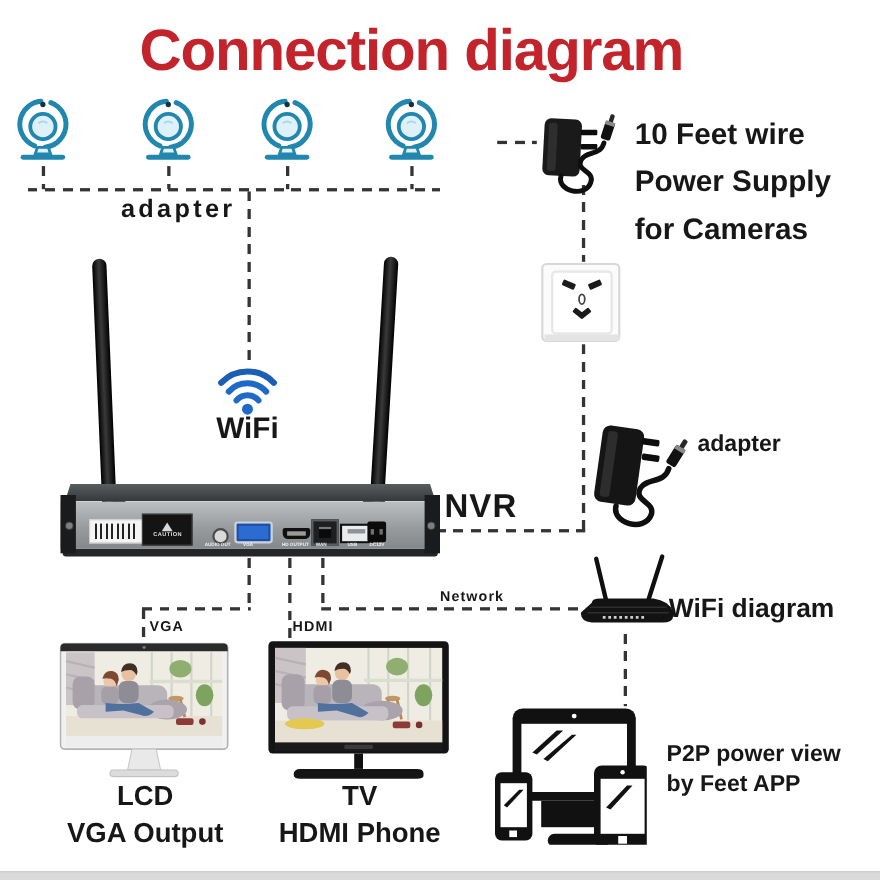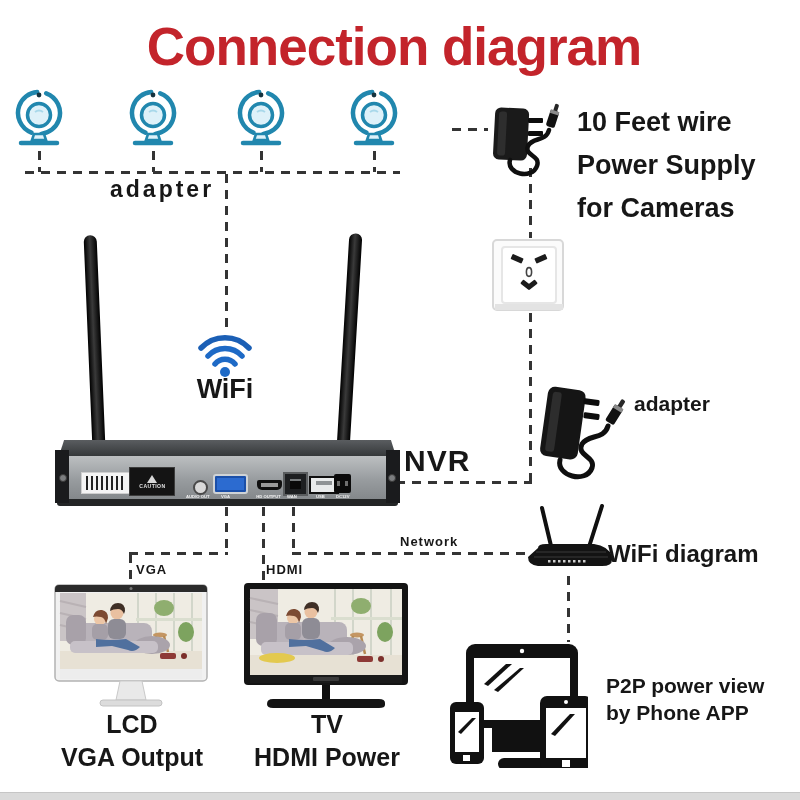--- a/index.html
+++ b/index.html
@@ -1,20 +1,20 @@
 <!DOCTYPE html>
 <html><head>
 <meta charset="utf-8">
 <style>
   html,body{margin:0;padding:0;background:#ffffff;}
   .canvas{position:relative;width:800px;height:800px;background:#ffffff;overflow:hidden;
           font-family:"Liberation Sans", sans-serif;color:#1a1a1a;}
   .abs{position:absolute;}
   .title{left:0;top:16px;width:748px;text-align:center;font-size:53px;font-weight:bold;
-         letter-spacing:-1px;color:#c3242b;margin-left:20px;}
+         letter-spacing:-1px;color:#c3242b;}
   
   .dh{height:3px;background:repeating-linear-gradient(90deg,#343434 0 9px,transparent 9px 16px);}
   .dv{width:3px;background:repeating-linear-gradient(180deg,#343434 0 9px,transparent 9px 16px);}
   .lbl{font-weight:bold;color:#171717;}
   .lbl-camera{left:110px;top:176px;font-size:23px;letter-spacing:3px;}
   .lbl-wifi{left:192px;top:374px;width:66px;text-align:center;font-size:27px;}
   .lbl-nvr{left:404px;top:444px;font-size:30px;letter-spacing:1px;}
   .lbl-psu{left:577px;font-size:27px;}
   .lbl-nvrpow{left:634px;top:390px;font-size:21px;line-height:27px;}
   .lbl-router{left:608px;top:540px;font-size:24px;}
@@ -307,21 +307,21 @@
       <path d="M46 57 q15 2 31 0 l15 9 q-6 6 -12 3 l-17 -5 l-17 1 Z" fill="#50709e"></path>
       <rect x="114" y="74" width="16" height="6" rx="2" fill="#8e3a36"></rect>
       <circle cx="138" cy="77" r="3" fill="#7c2f2b"></circle>
     </g>
     <rect x="7" y="93" width="152" height="8" fill="#1a1a1a"></rect>
     <rect x="70" y="95" width="26" height="4" rx="1" fill="#3a3a3a"></rect>
     <rect x="79" y="103" width="8" height="14" fill="#101010"></rect>
     <path d="M30 117 L136 117 Q142 117 142 121 L142 123 Q142 126 136 126 L30 126 Q24 126 24 122 Q24 117 30 117 Z" fill="#141414"></path>
   </svg>
   <div class="abs lbl lbl-mon" style="left:247px;top:710px">TV</div>
-  <div class="abs lbl lbl-mon" style="left:247px;top:743px">HDMI Power</div>
+  <div class="abs lbl lbl-mon" style="left:247px;top:743px">HDMI Phone</div>
 
   <svg class="abs" style="left:448px;top:640px" width="140" height="128" viewBox="0 0 140 128">
     <rect x="18" y="4" width="112" height="84" rx="9" fill="#111"></rect>
     <circle cx="74" cy="11" r="2.2" fill="#fff"></circle>
     <rect x="26" y="18" width="96" height="62" fill="#fff"></rect>
     <g fill="#111">
       <polygon points="36,44 58,24 64,24 40,46"></polygon>
       <polygon points="46,50 72,28 76,28 50,52"></polygon>
     </g>
     <rect x="44" y="88" width="70" height="24" fill="#111"></rect>
@@ -335,19 +335,19 @@
     <g>
       <rect x="92" y="56" width="52" height="74" rx="7" fill="#111"></rect>
       <circle cx="118" cy="62" r="2" fill="#fff"></circle>
       <rect x="98" y="68" width="40" height="50" fill="#fff"></rect>
       <polygon points="103,94 122,74 127,74 107,96" fill="#111"></polygon>
       <rect x="114" y="120" width="8" height="7" fill="#fff"></rect>
     </g>
   </svg>
   <div class="abs lbl lbl-p2p">
     <div>P2P power view</div>
-    <div>by Phone APP</div>
+    <div>by Feet APP</div>
   </div>
 
   <div class="abs lbl lbl-camera">adapter</div>
 
   <div class="abs bottom-band"></div>
 </div>
 
 </body></html>

